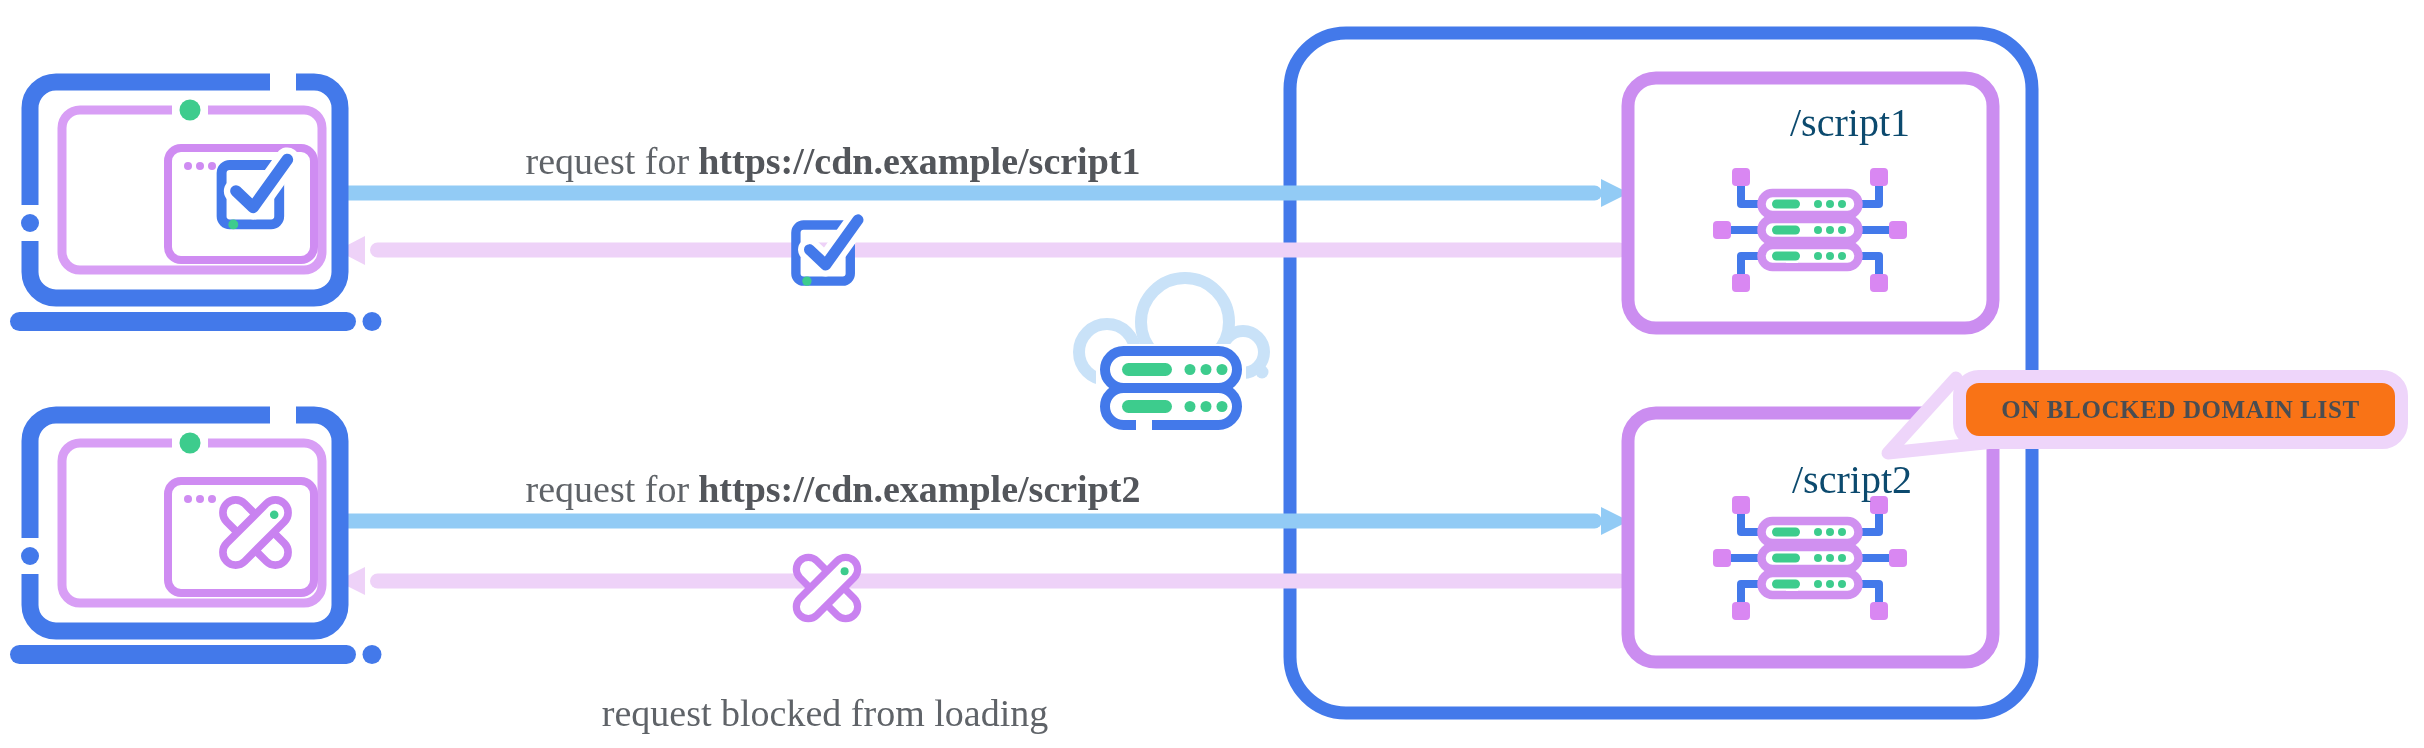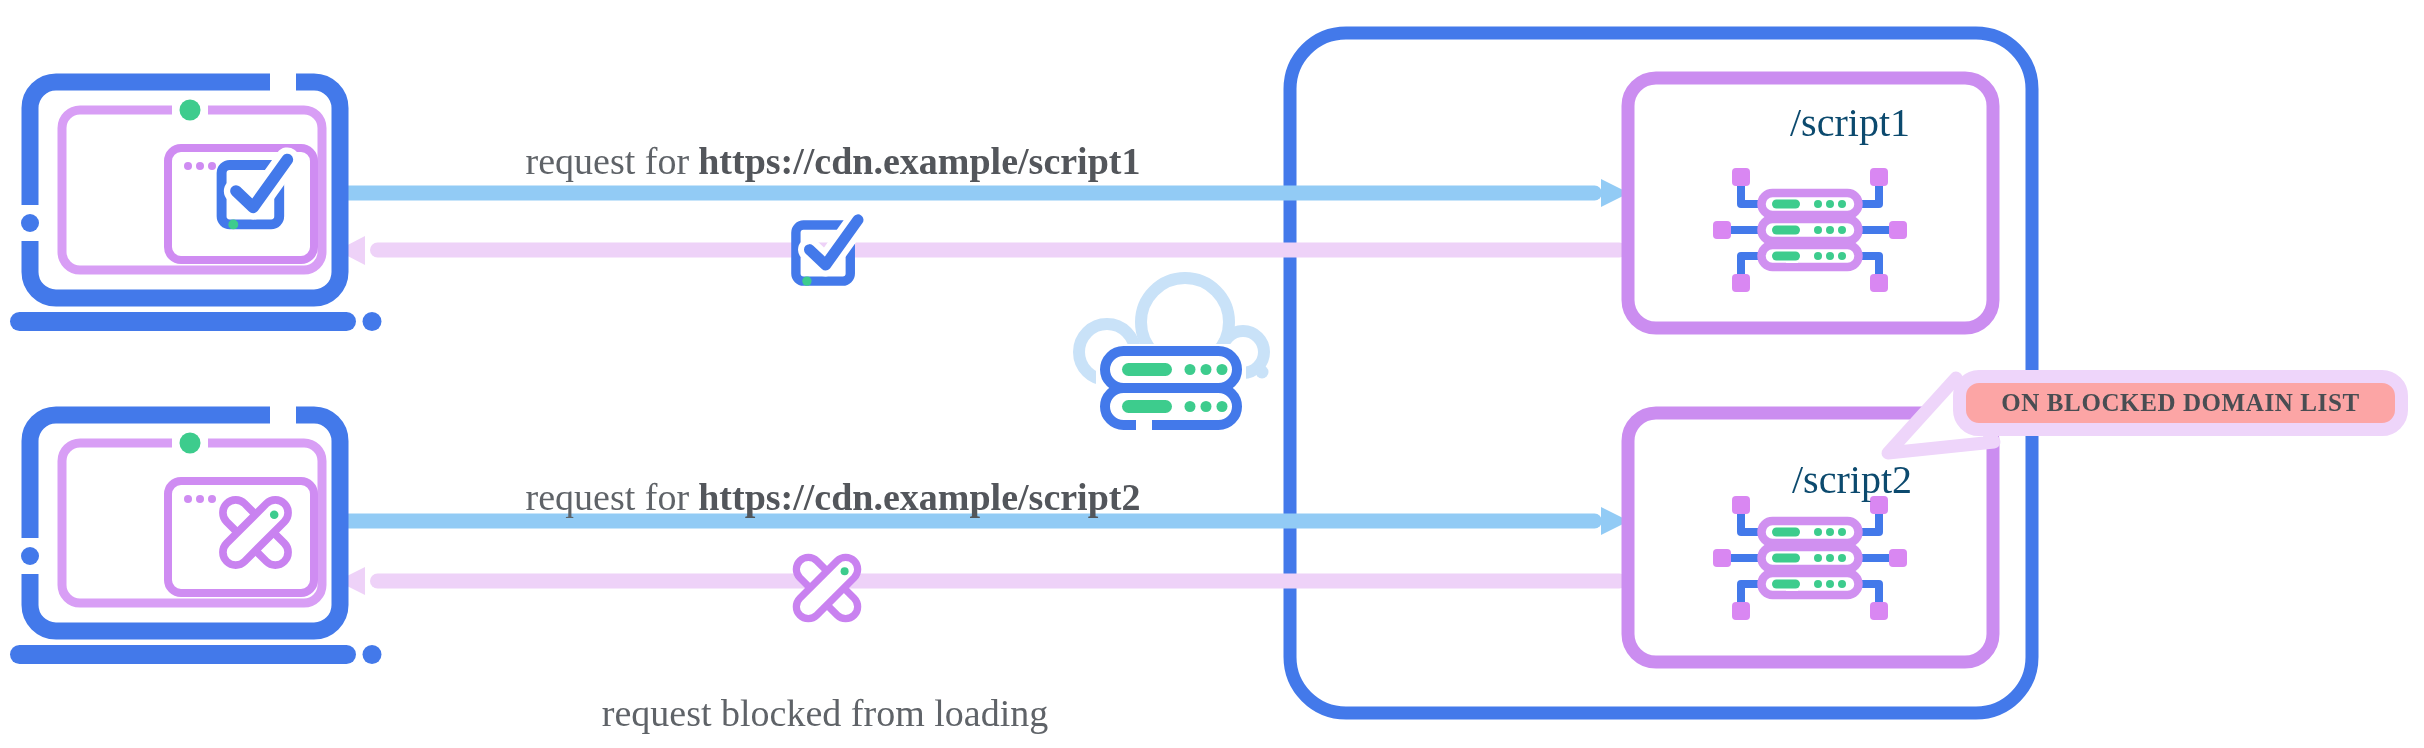--- a/index.html
+++ b/index.html
@@ -14,22 +14,22 @@
     transform:translateX(-50%);
   }
   .lbl .url{font-weight:bold;color:#53565b;margin-left:0.24em;}
   .cdn-title{
     position:absolute;left:1326px;top:352px;font-size:48px;color:#5f6368;white-space:nowrap;
   }
   .endpoint-label{
     position:absolute;font-size:40px;color:#0c4a6e;white-space:nowrap;transform:translateX(-50%);margin-left:40px;
   }
   .callout{
-    position:absolute;left:1953px;top:370px;width:455px;height:66px;box-sizing:border-box;
-    background:#fca5a5;border:13px solid #eed5fa;border-radius:26px;
+    position:absolute;left:1953px;top:370px;width:455px;height:79px;box-sizing:border-box;
+    background:#f97316;border:13px solid #eed5fa;border-radius:26px;
     display:flex;align-items:center;justify-content:center;
   }
   .callout-text{
     font-size:25px;font-weight:bold;color:#494d52;letter-spacing:0.6px;white-space:nowrap;
   }
 </style>
 </head>
 <body>
 
 <div class="stage">
@@ -171,21 +171,21 @@
     </g>
 
     <polygon points="1888,453 1956,378 1994,442" fill="#ffffff" stroke="#eed5fa" stroke-width="13" stroke-linejoin="round"></polygon>
   </svg>
 
   <div class="lbl" style="left:833px;top:139px;">
     <span>request for</span><span class="url">https://cdn.example/script1</span>
   </div>
 
 
-  <div class="lbl" style="left:833px;top:467px;margin-top:8px;">
+  <div class="lbl" style="left:833px;top:467px;">
     <span>request for</span><span class="url">https://cdn.example/script2</span>
   </div>
 
   <div class="lbl" style="left:825px;top:691px;">request blocked from loading</div>
 
 
   <div class="endpoint-label" style="left:1810px;top:99px;">/script1</div>
 
   <div class="endpoint-label" style="left:1812px;top:456px;">/script2</div>
 

